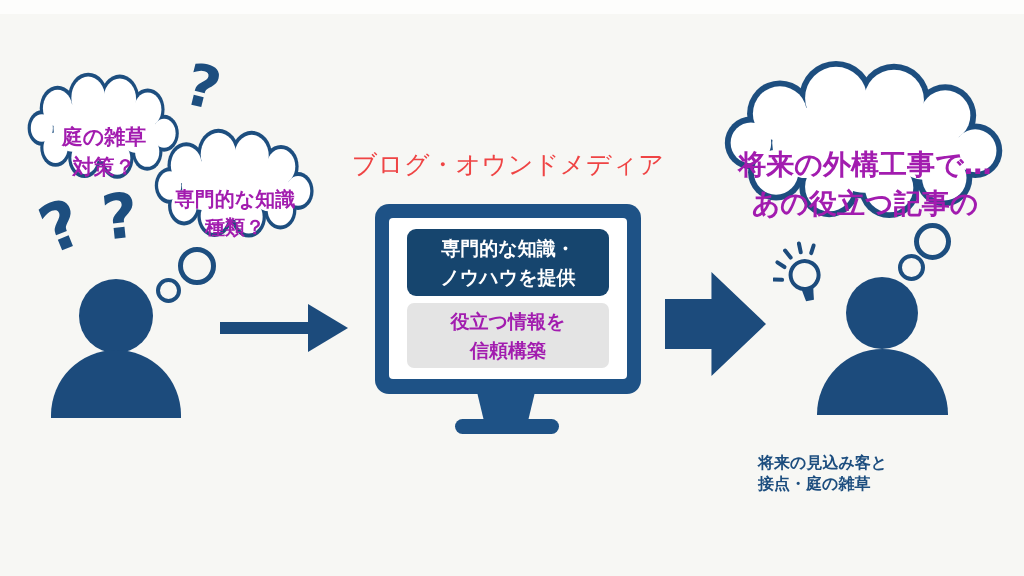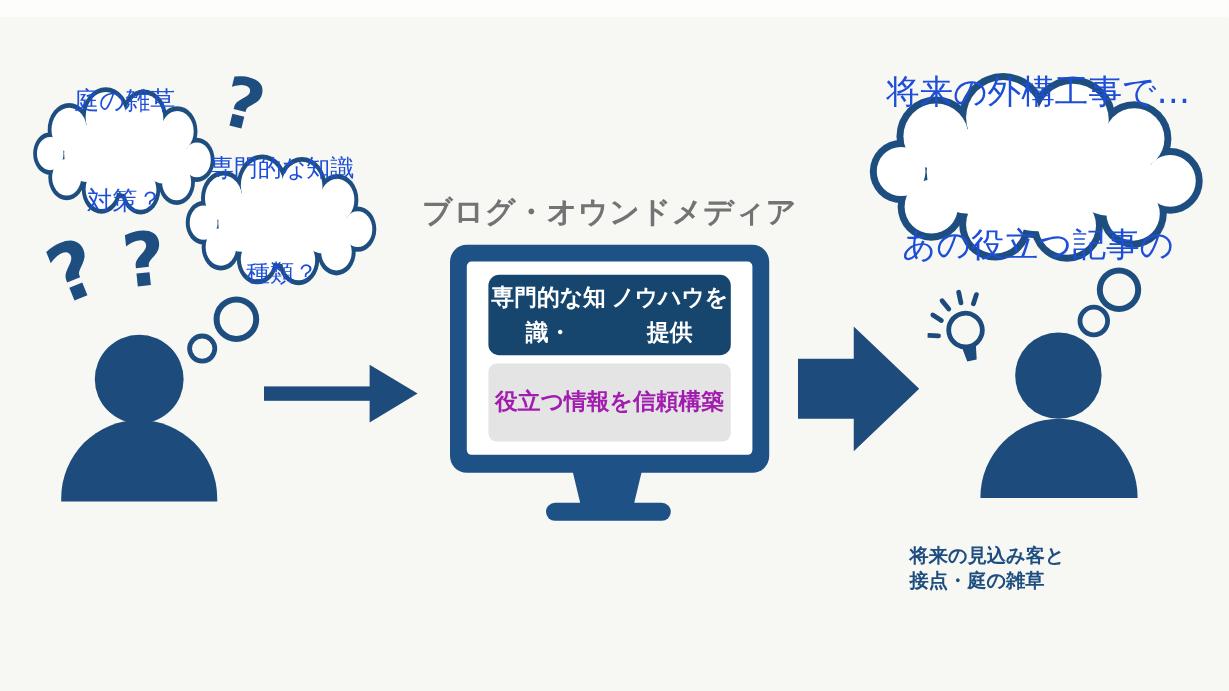--- a/index.html
+++ b/index.html
@@ -7,22 +7,22 @@
     width:1024px;height:576px;overflow:hidden;position:relative;
     background:#f7f7f4;
     font-family:"DejaVu Sans","Liberation Sans",sans-serif;
   }
   .top-strip{position:absolute;left:0;top:0;width:1024px;height:14px;background:#fdfdfc;}
   
   .cloud{position:absolute;}
   .cloud svg{position:absolute;left:0;top:0;width:100%;height:100%;}
   .cloud-text{
     position:absolute;left:0;top:0;width:100%;height:100%;
-    display:flex;flex-direction:column;align-items:center;justify-content:space-between;
-    font-weight:400;color:#1d4ed8;text-align:center;line-height:1.4;
+    display:flex;flex-direction:column;align-items:center;justify-content:flex-end;
+    font-weight:700;color:#a21caf;text-align:center;line-height:1.4;
   }
   
   .qm{
     position:absolute;font-weight:700;color:#1d4e7f;line-height:1;
     transform-origin:center center;
   }
   
   .ring{position:absolute;border-radius:50%;border:5px solid #1d4e7f;background:transparent;}
   
   .head{position:absolute;border-radius:50%;background:#1c4b7c;}
@@ -32,29 +32,29 @@
   .arrow1-head{
     position:absolute;width:0;height:0;
     border-left:40px solid #1c4b7c;border-top:24px solid transparent;border-bottom:24px solid transparent;
   }
   .arrow2{
     position:absolute;background:#1c4b7c;
     clip-path:polygon(0% 26%,46% 26%,46% 0%,100% 50%,46% 100%,46% 74%,0% 74%);
   }
   
   .media-title{
-    position:absolute;left:348px;top:160px;width:320px;text-align:center;
-    font-size:25px;font-weight:700;color:#737373;letter-spacing:0.5px;
+    position:absolute;left:348px;top:148px;width:320px;text-align:center;
+    font-size:25px;font-weight:400;color:#ef4444;letter-spacing:0.5px;
   }
   
   .monitor-frame{position:absolute;left:375px;top:204px;width:266px;height:190px;background:#1e5286;border-radius:14px;}
   .monitor-screen{position:absolute;left:389px;top:218px;width:238px;height:161px;background:#ffffff;border-radius:4px;}
   .screen-box{
     position:absolute;left:407px;width:202px;
-    display:flex;flex-direction:row;align-items:center;justify-content:center;
+    display:flex;flex-direction:column;align-items:center;justify-content:center;
     font-weight:700;text-align:center;line-height:1.5;font-size:19px;
   }
   .screen-box.dark{top:229px;height:67px;background:#16456e;color:#ffffff;border-radius:9px;}
   .screen-box.light{top:303px;height:65px;background:#e4e4e4;color:#a21caf;border-radius:7px;}
   .monitor-neck{
     position:absolute;left:477px;top:392px;width:58px;height:29px;background:#1e5286;
     clip-path:polygon(0 0,100% 0,88% 100%,12% 100%);
   }
   .monitor-base{position:absolute;left:455px;top:419px;width:104px;height:15px;background:#1e5286;border-radius:8px;}
   

